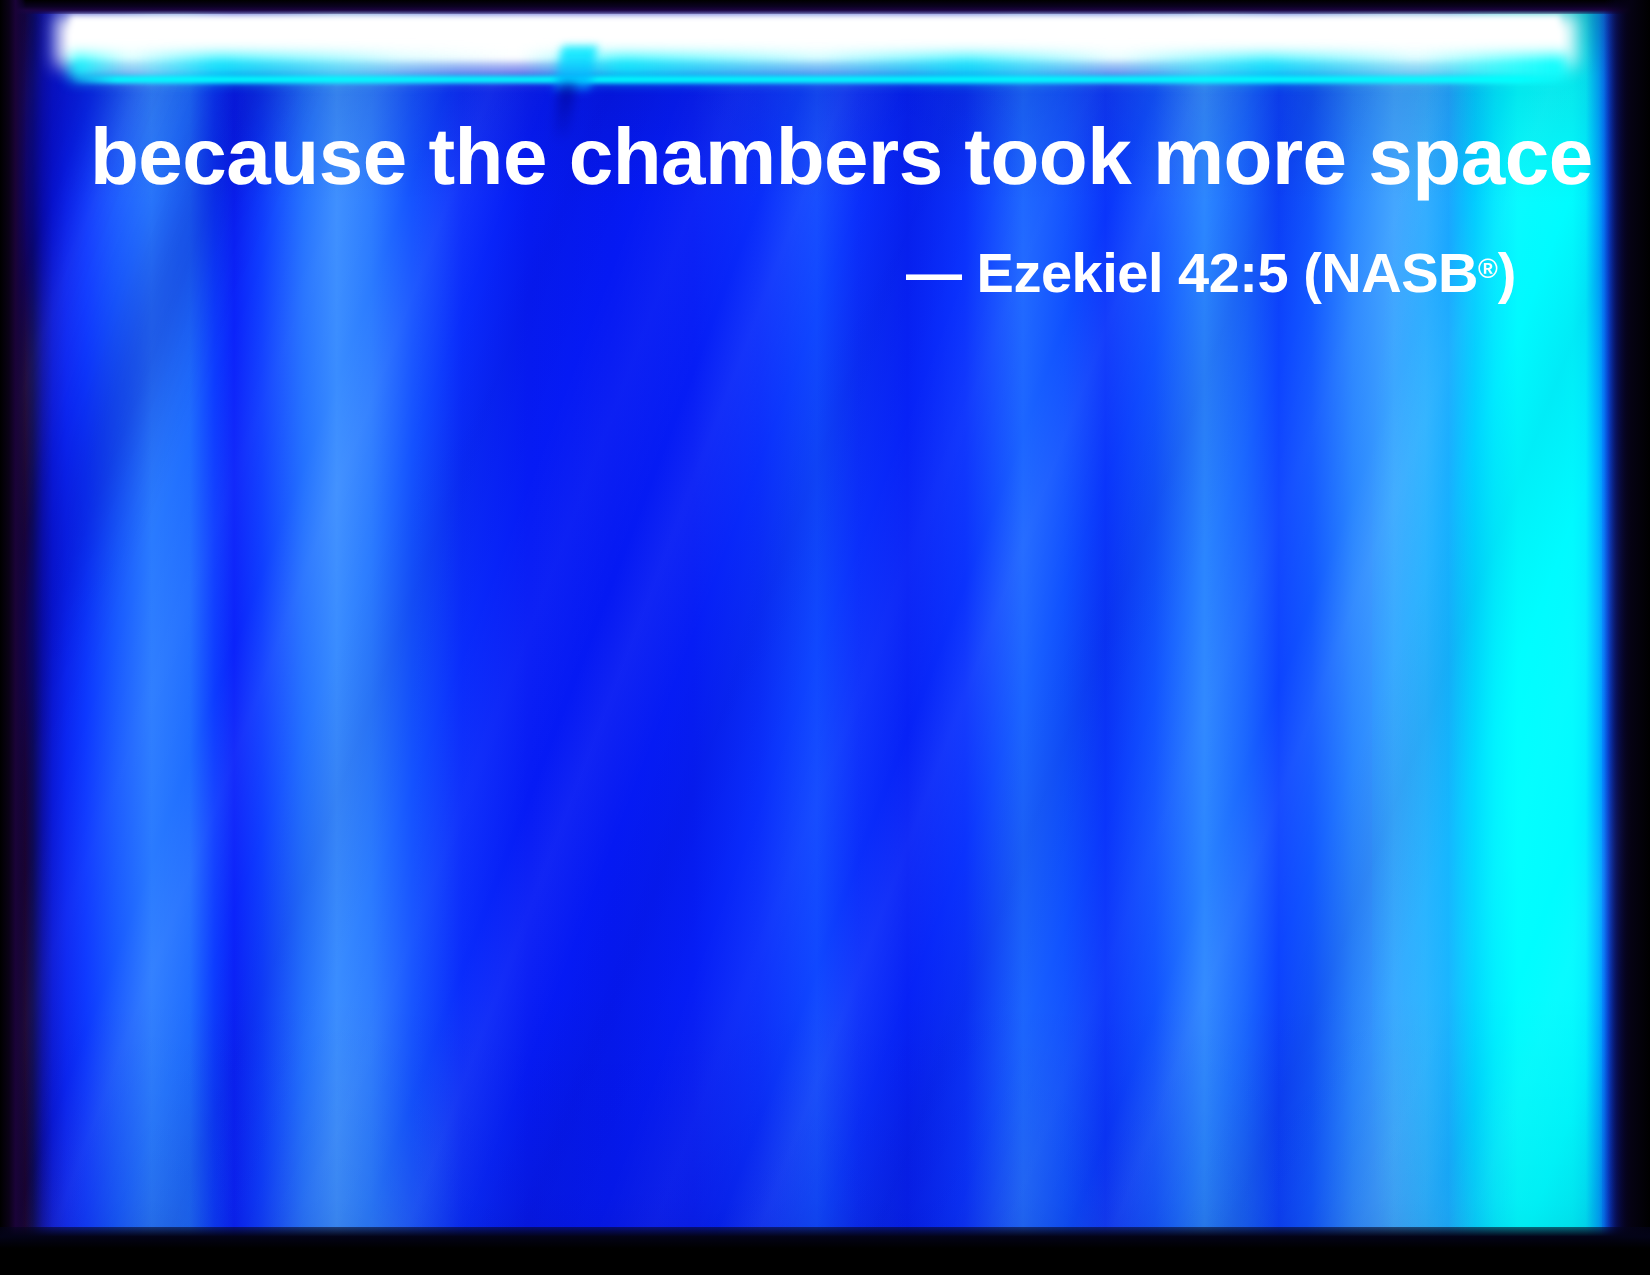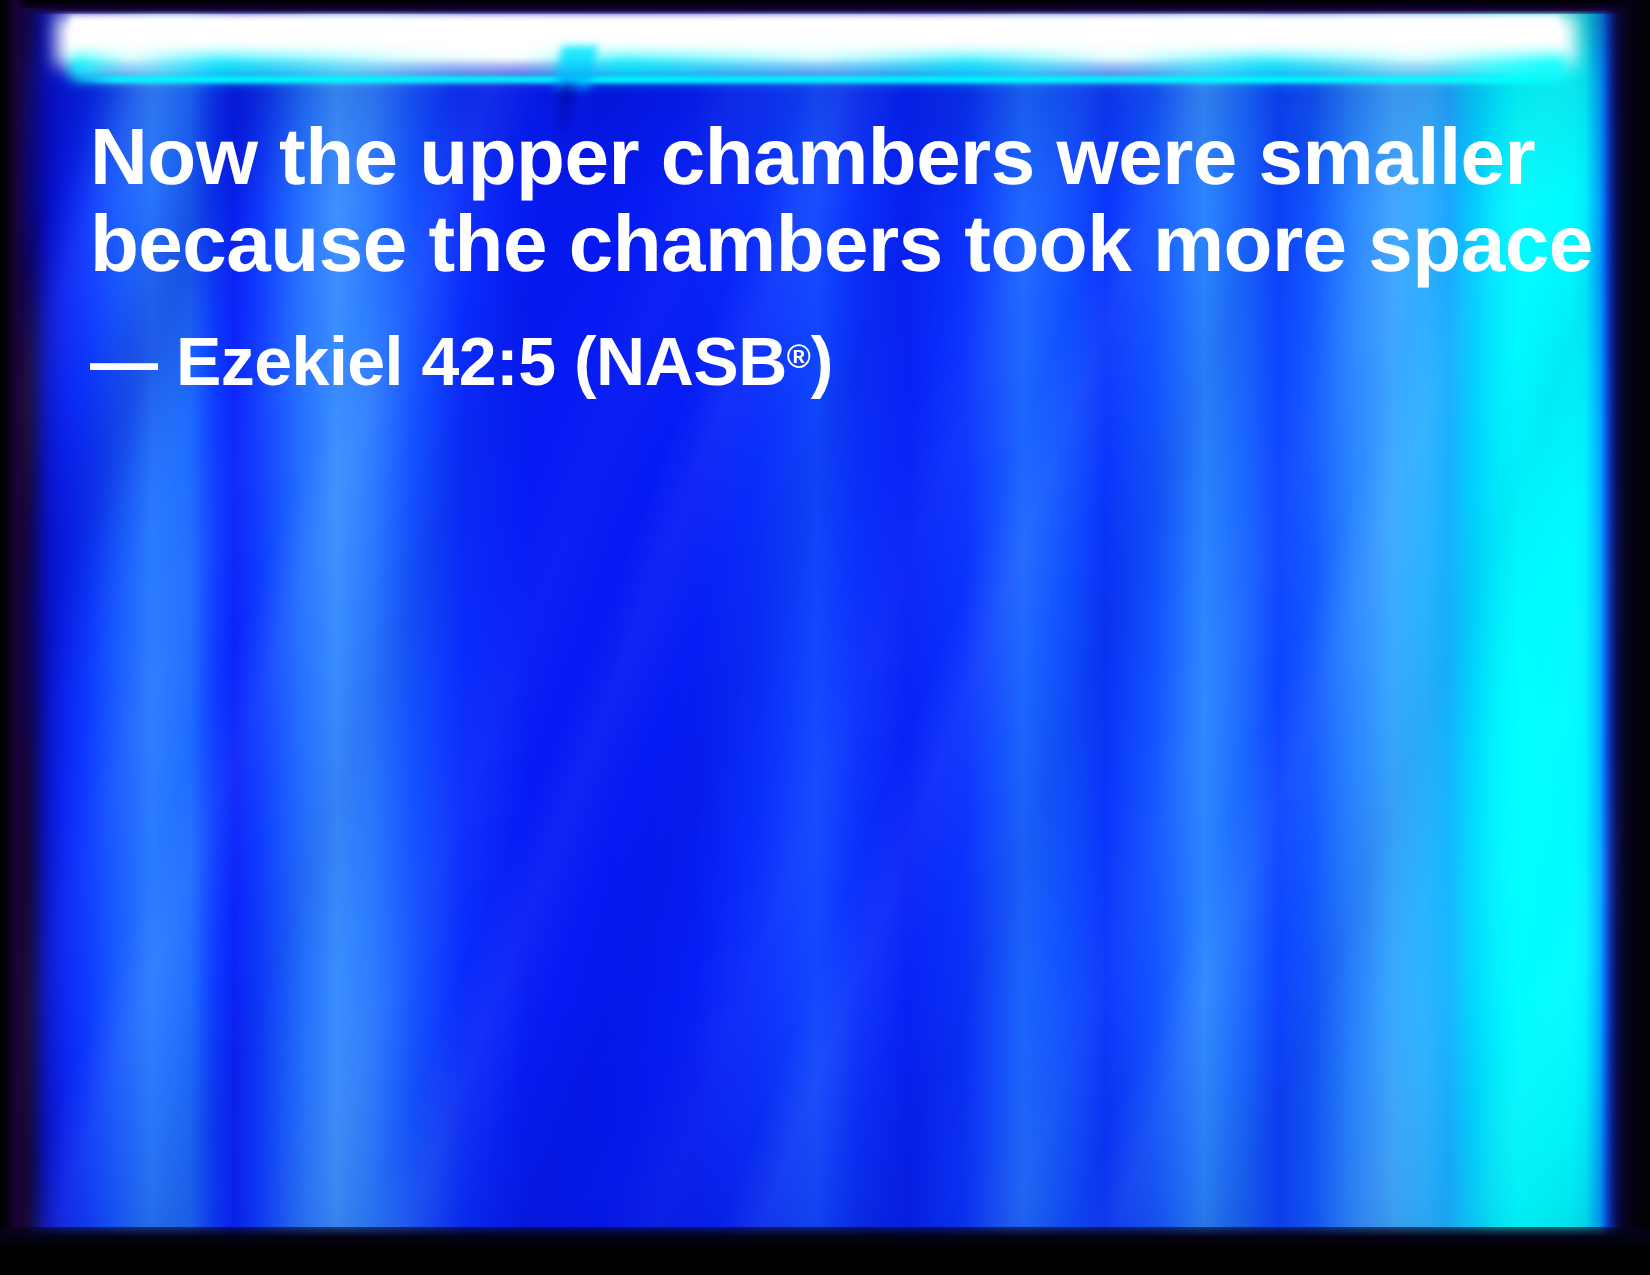--- a/index.html
+++ b/index.html
@@ -278,24 +278,25 @@
     line-height: 87px;
     font-weight: bold;
     letter-spacing: -0.5px;
     white-space: nowrap;
     text-rendering: geometricPrecision;
   }
 
   .attrib-line {
     margin-top: 26px;
     color: #ffffff;
-    font-size: 68px;
+    font-size: 56px;
     line-height: 87px;
     font-weight: bold;
     letter-spacing: -0.5px;
+    text-align: right;
     padding-right: 14px;
     white-space: nowrap;
   }
 
   .reg-mark {
     font-size: 0.48em;
     vertical-align: 0.52em;
     font-weight: bold;
     letter-spacing: 0;
   }
@@ -315,21 +316,20 @@
   <div class="topband">
     <div class="white-core"></div>
     <div class="white-core2"></div>
     <div class="cyan-under"></div>
     <div class="cyan-line"></div>
     <div class="notch"></div>
   </div>
   <div class="seam"></div>
 
   <div class="verse-block">
-    <div class="verse-line">Now the upper chambers were smaller</div>
     <div class="verse-line">because the chambers took more space</div>
 
     <div class="attrib-line"><span>—</span><span>&nbsp;</span><span>Ezekiel</span><span>&nbsp;</span><span>42:5</span><span>&nbsp;</span><span>(NASB</span><span class="reg-mark">®</span><span>)</span></div>
   </div>
 
   <div class="edge-top"></div>
   <div class="edge-left"></div>
   <div class="edge-right"></div>
   <div class="edge-bottom"></div>
 

